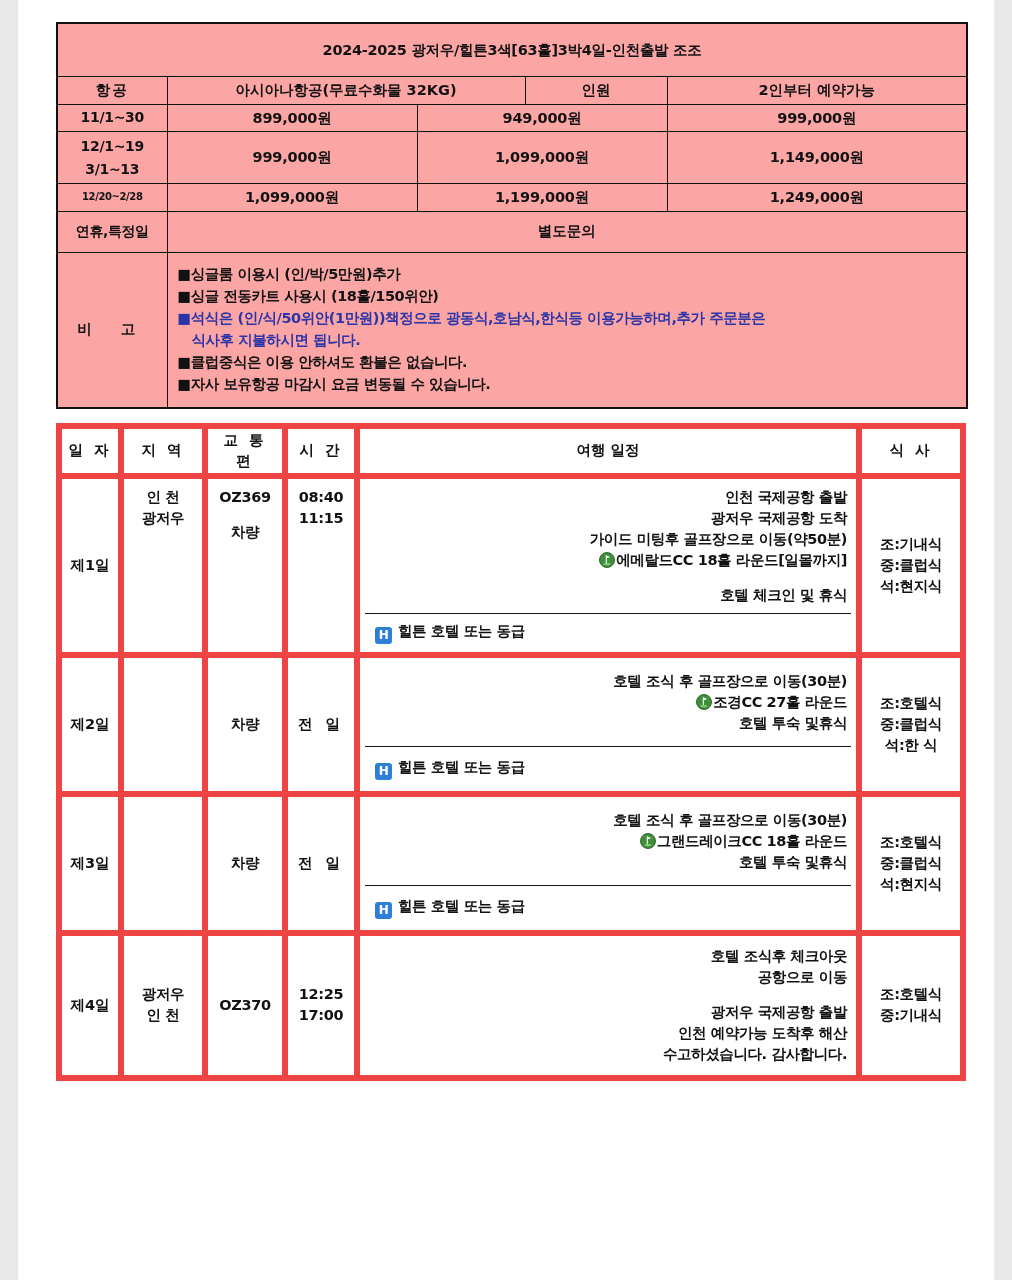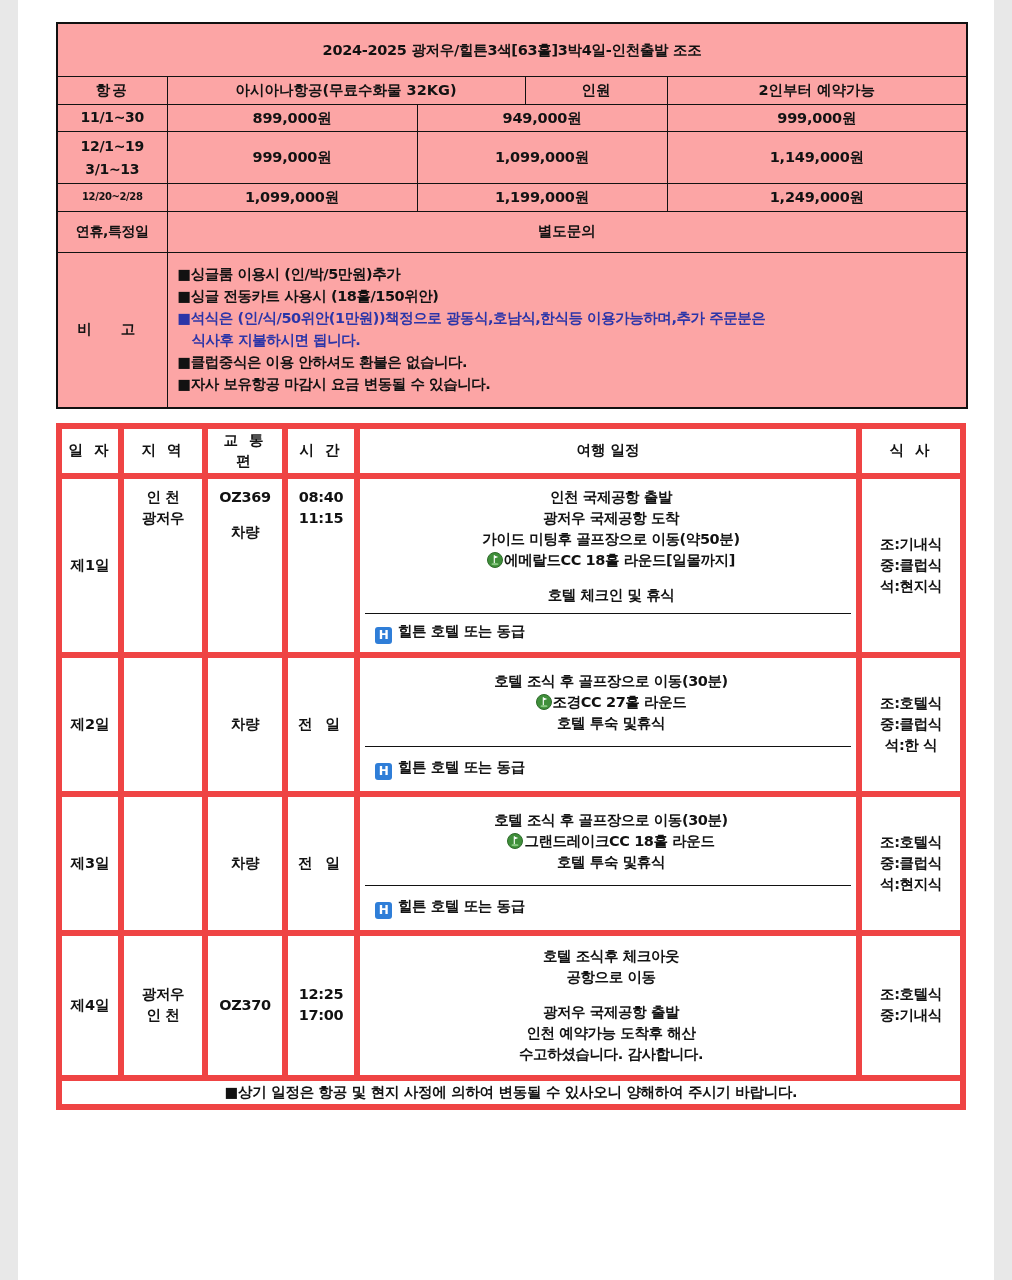--- a/index.html
+++ b/index.html
@@ -113,21 +113,21 @@
   .ith { text-align: center; letter-spacing: 3px; height: 28px; }
   .col-day   { width: 62px; }
   .col-area  { width: 84px; }
   .col-trans { width: 80px; }
   .col-time  { width: 72px; }
   .col-meal  { width: 104px; }
 
   .sched-cell { padding: 0; vertical-align: top; }
   .sched-main {
     padding: 7px 4px 7px 10px;
-    text-align: center;
+    text-align: right;
     letter-spacing: -0.4px;
   }
   .sched-hotel {
     border-top: 1px solid #121212;
     padding: 7px 4px 7px 10px;
     text-align: left;
     letter-spacing: -0.4px;
   }
   .sched-main .ln, .sched-hotel .ln { display: block; white-space: nowrap; }
   .blankline { display: block; height: 14px; }
@@ -387,20 +387,17 @@
           <span class="ln">인천 예약가능 도착후 해산</span>
           <span class="ln">수고하셨습니다. 감사합니다.</span>
         </div>
       </td>
       <td class="meal-cell">
         <span class="ln">조:호텔식</span>
         <span class="ln">중:기내식</span>
       </td>
     </tr>
 
-    <tr>
-      <td class="footer-note" colspan="6">■상기 일정은 항공 및 현지 사정에 의하여 변동될 수 있사오니 양해하여 주시기 바랍니다.</td>
-    </tr>
   </tbody>
       </table>
 
 </div>
 </div>
 
 </body></html>

